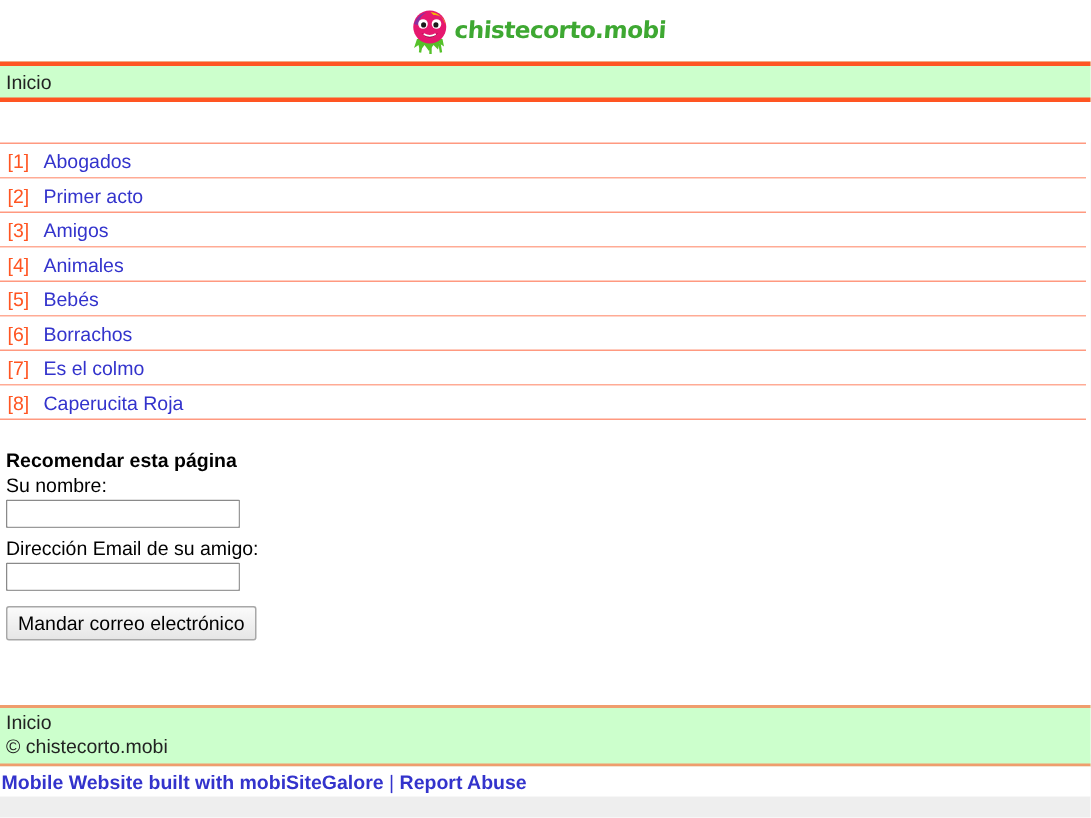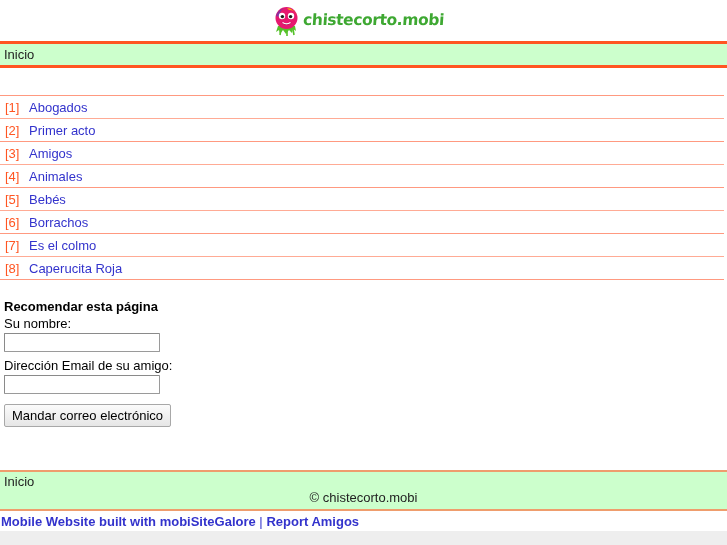--- a/index.html
+++ b/index.html
@@ -154,21 +154,20 @@
     color: #222222;
     text-decoration: none;
     font-size: 13px;
     display: block;
     line-height: 16px;
   }
   .footer-copy {
     font-size: 13px;
     color: #222222;
     line-height: 16px;
-    text-align: center;
   }
   .credit-bar {
     background: #ffffff;
     padding: 3px 1px 2px 1px;
   }
   .credit-bar a {
     color: #3333cc;
     text-decoration: none;
     font-size: 13px;
     font-weight: bold;
@@ -270,16 +269,16 @@
   <div class="footer-gap"></div>
 
   <div class="footer">
     <a class="footer-home" href="#">Inicio</a>
     <div class="footer-copy">© chistecorto.mobi</div>
   </div>
 
   <div class="credit-bar">
     <a href="#">Mobile Website built with mobiSiteGalore</a>
     <span class="credit-sep">|</span>
-    <a href="#">Report Amigos</a>
+    <a href="#">Report Abuse</a>
   </div>
 
 </div>
 
 </body></html>

